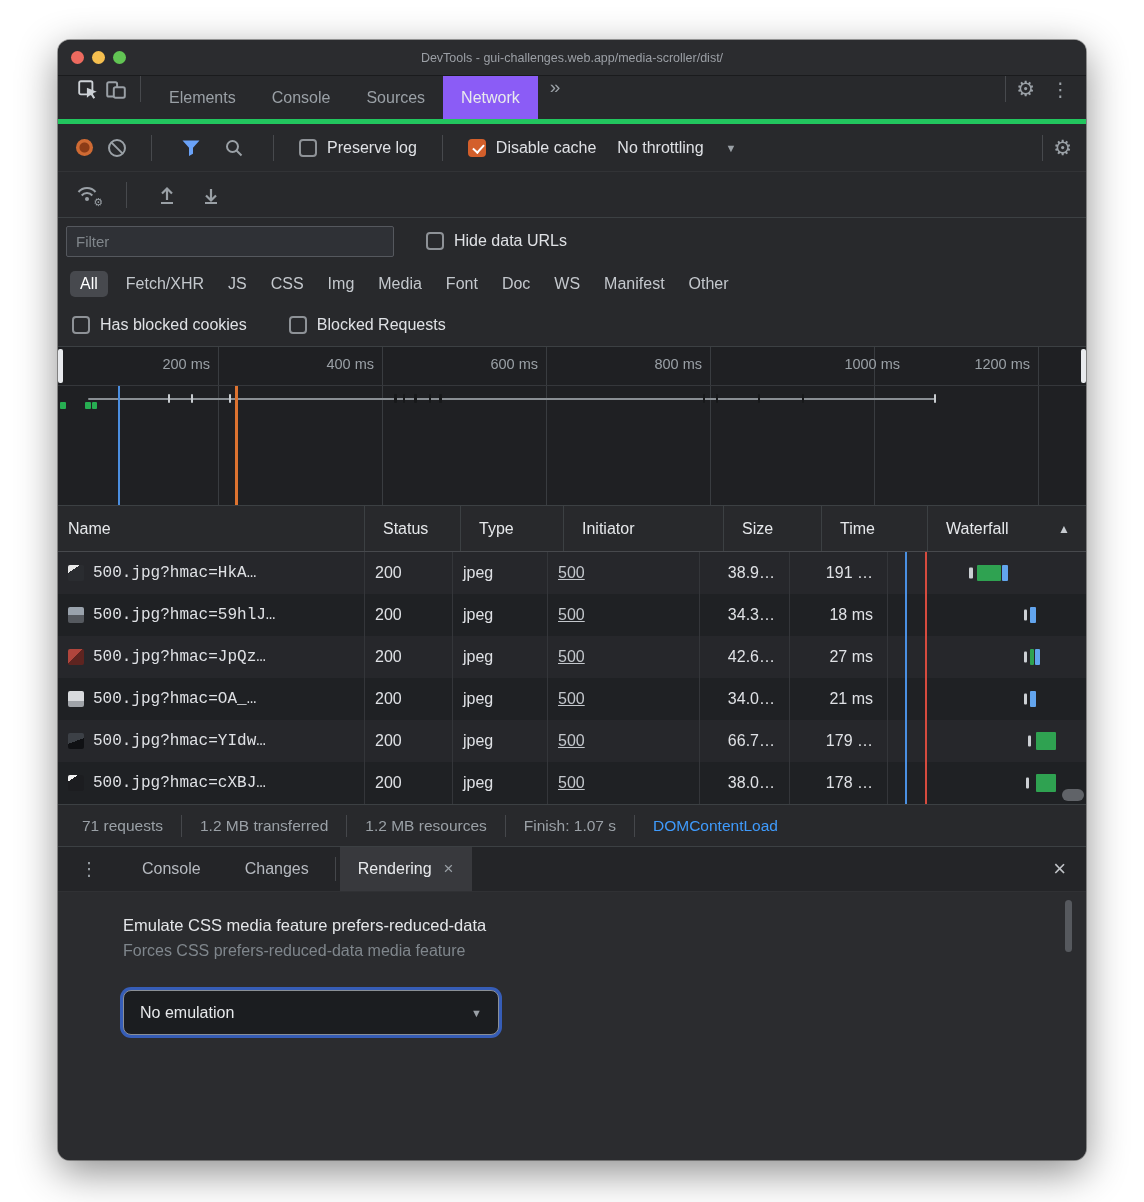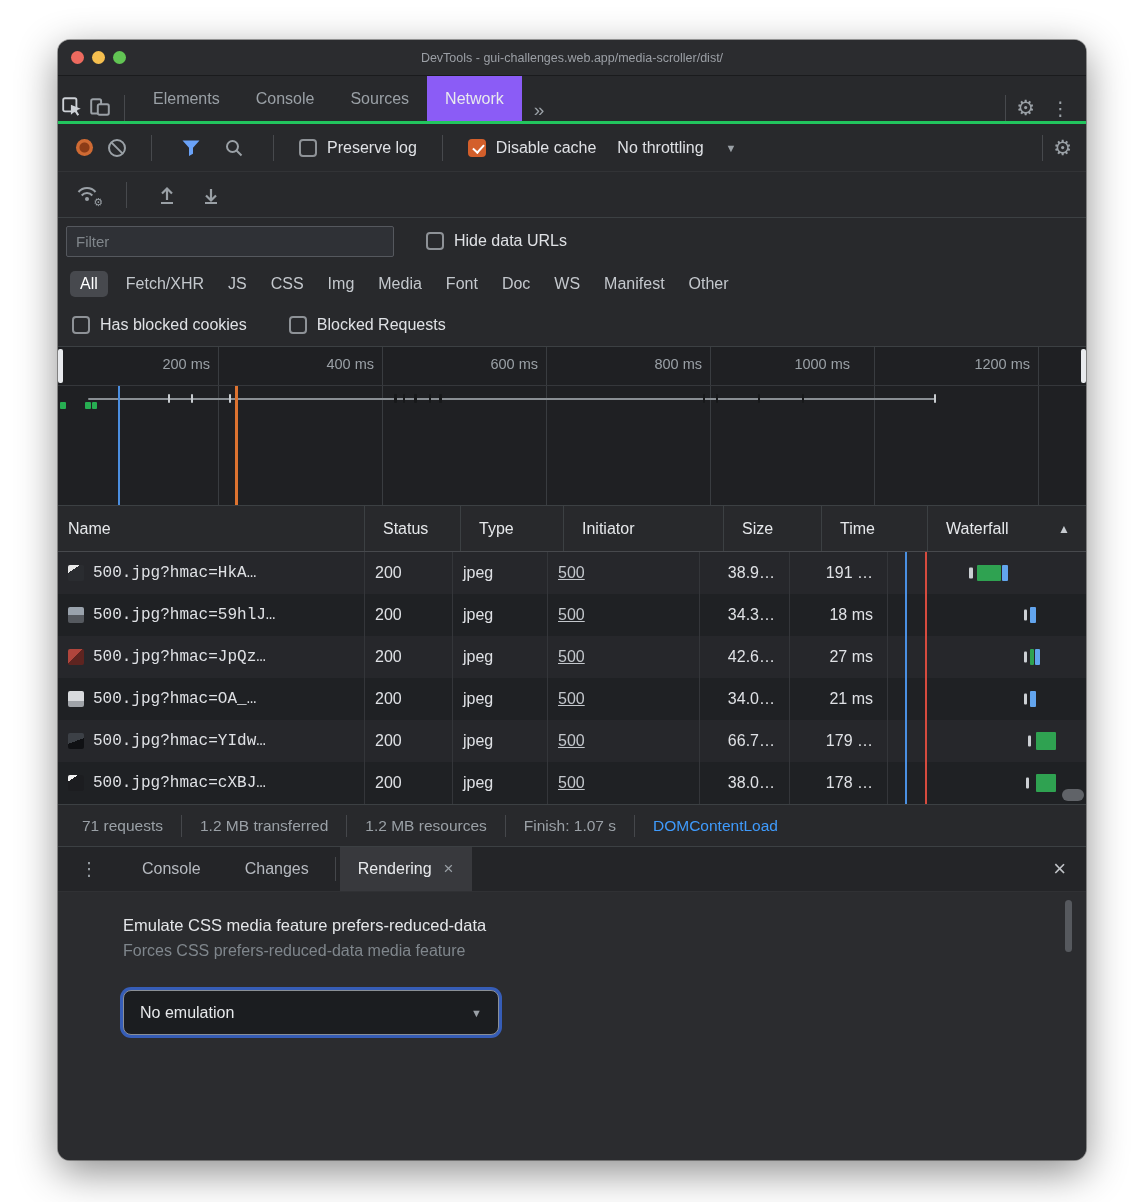--- a/index.html
+++ b/index.html
@@ -15,22 +15,22 @@
 
   
   .titlebar { height:36px; flex:none; background:#2b2c2f; position:relative;
     display:flex; align-items:center; justify-content:center; border-bottom:1px solid #1a1b1d; }
   .lights { position:absolute; left:13px; top:0; bottom:0; display:flex; align-items:center; gap:8px; }
   .light { width:13px; height:13px; border-radius:50%; }
   .light.red{background:#ed6a5f;} .light.yellow{background:#f5bf4f;} .light.green{background:#62c554;}
   .title-text { font-size:12.5px; color:#9b9fa5; }
 
   
-  .main-toolbar { height:48px; flex:none; background:#28292c; border-bottom:3px solid #22c55e;
-    display:flex; align-items:flex-end; }
+  .main-toolbar { height:48px; flex:none; background:#28292c; border-bottom:5px solid #22c55e;
+    display:flex; align-items:flex-start; padding-left:16px; }
   .tool-icon { width:28px; height:28px; display:flex; align-items:center; justify-content:center; flex:none; }
   .vsep { width:1px; height:26px; background:#47494d; margin:0 10px; flex:none; }
   .panel-tab { height:100%; display:flex; align-items:center; padding:0 18px; font-size:16px; color:#9aa0a6; }
   .panel-tab.active { background:#8b5cf6; color:#e8eaed; }
   .glyph { color:#9aa0a6; }
   .overflow-glyph { font-size:19px; padding:0 12px; }
   .gear-glyph { font-size:21px; }
   .dots-glyph { font-size:19px; padding:0 16px; }
   .mt-right { margin-left:auto; display:flex; align-items:center; }
 
@@ -278,21 +278,21 @@
     <div style="position:absolute;inset:0;">
         <div class="ov-gridline" style="left: 160px;"></div>
         <div class="ov-ticklabel" style="left: 76px;">200 ms</div>
         <div class="ov-gridline" style="left: 324px;"></div>
         <div class="ov-ticklabel" style="left: 240px;">400 ms</div>
         <div class="ov-gridline" style="left: 488px;"></div>
         <div class="ov-ticklabel" style="left: 404px;">600 ms</div>
         <div class="ov-gridline" style="left: 652px;"></div>
         <div class="ov-ticklabel" style="left: 568px;">800 ms</div>
         <div class="ov-gridline" style="left: 816px;"></div>
-        <div class="ov-ticklabel" style="left: 716px;">1000 ms</div>
+        <div class="ov-ticklabel" style="left: 766px;">1000 ms</div>
         <div class="ov-gridline" style="left: 980px;"></div>
         <div class="ov-ticklabel" style="left: 896px;">1200 ms</div>
       </div>
     <div class="ov-divider"></div>
     <div class="ov-strip">
         <span class="ov-mark" style="left: 2px; top: 16px; width: 6px; height: 7px; background: rgb(39, 174, 82);"></span>
         <span class="ov-mark" style="left: 27px; top: 16px; width: 6px; height: 7px; background: rgb(39, 174, 82);"></span>
         <span class="ov-mark" style="left: 34px; top: 16px; width: 5px; height: 7px; background: rgb(39, 174, 82);"></span>
         <span class="ov-mark" style="left: 30px; top: 12px; width: 848px; height: 2px; background: rgb(138, 143, 148);"></span>
         <span class="ov-mark" style="left: 110px; top: 8px; width: 2px; height: 9px; background: rgb(200, 204, 208);"></span>

